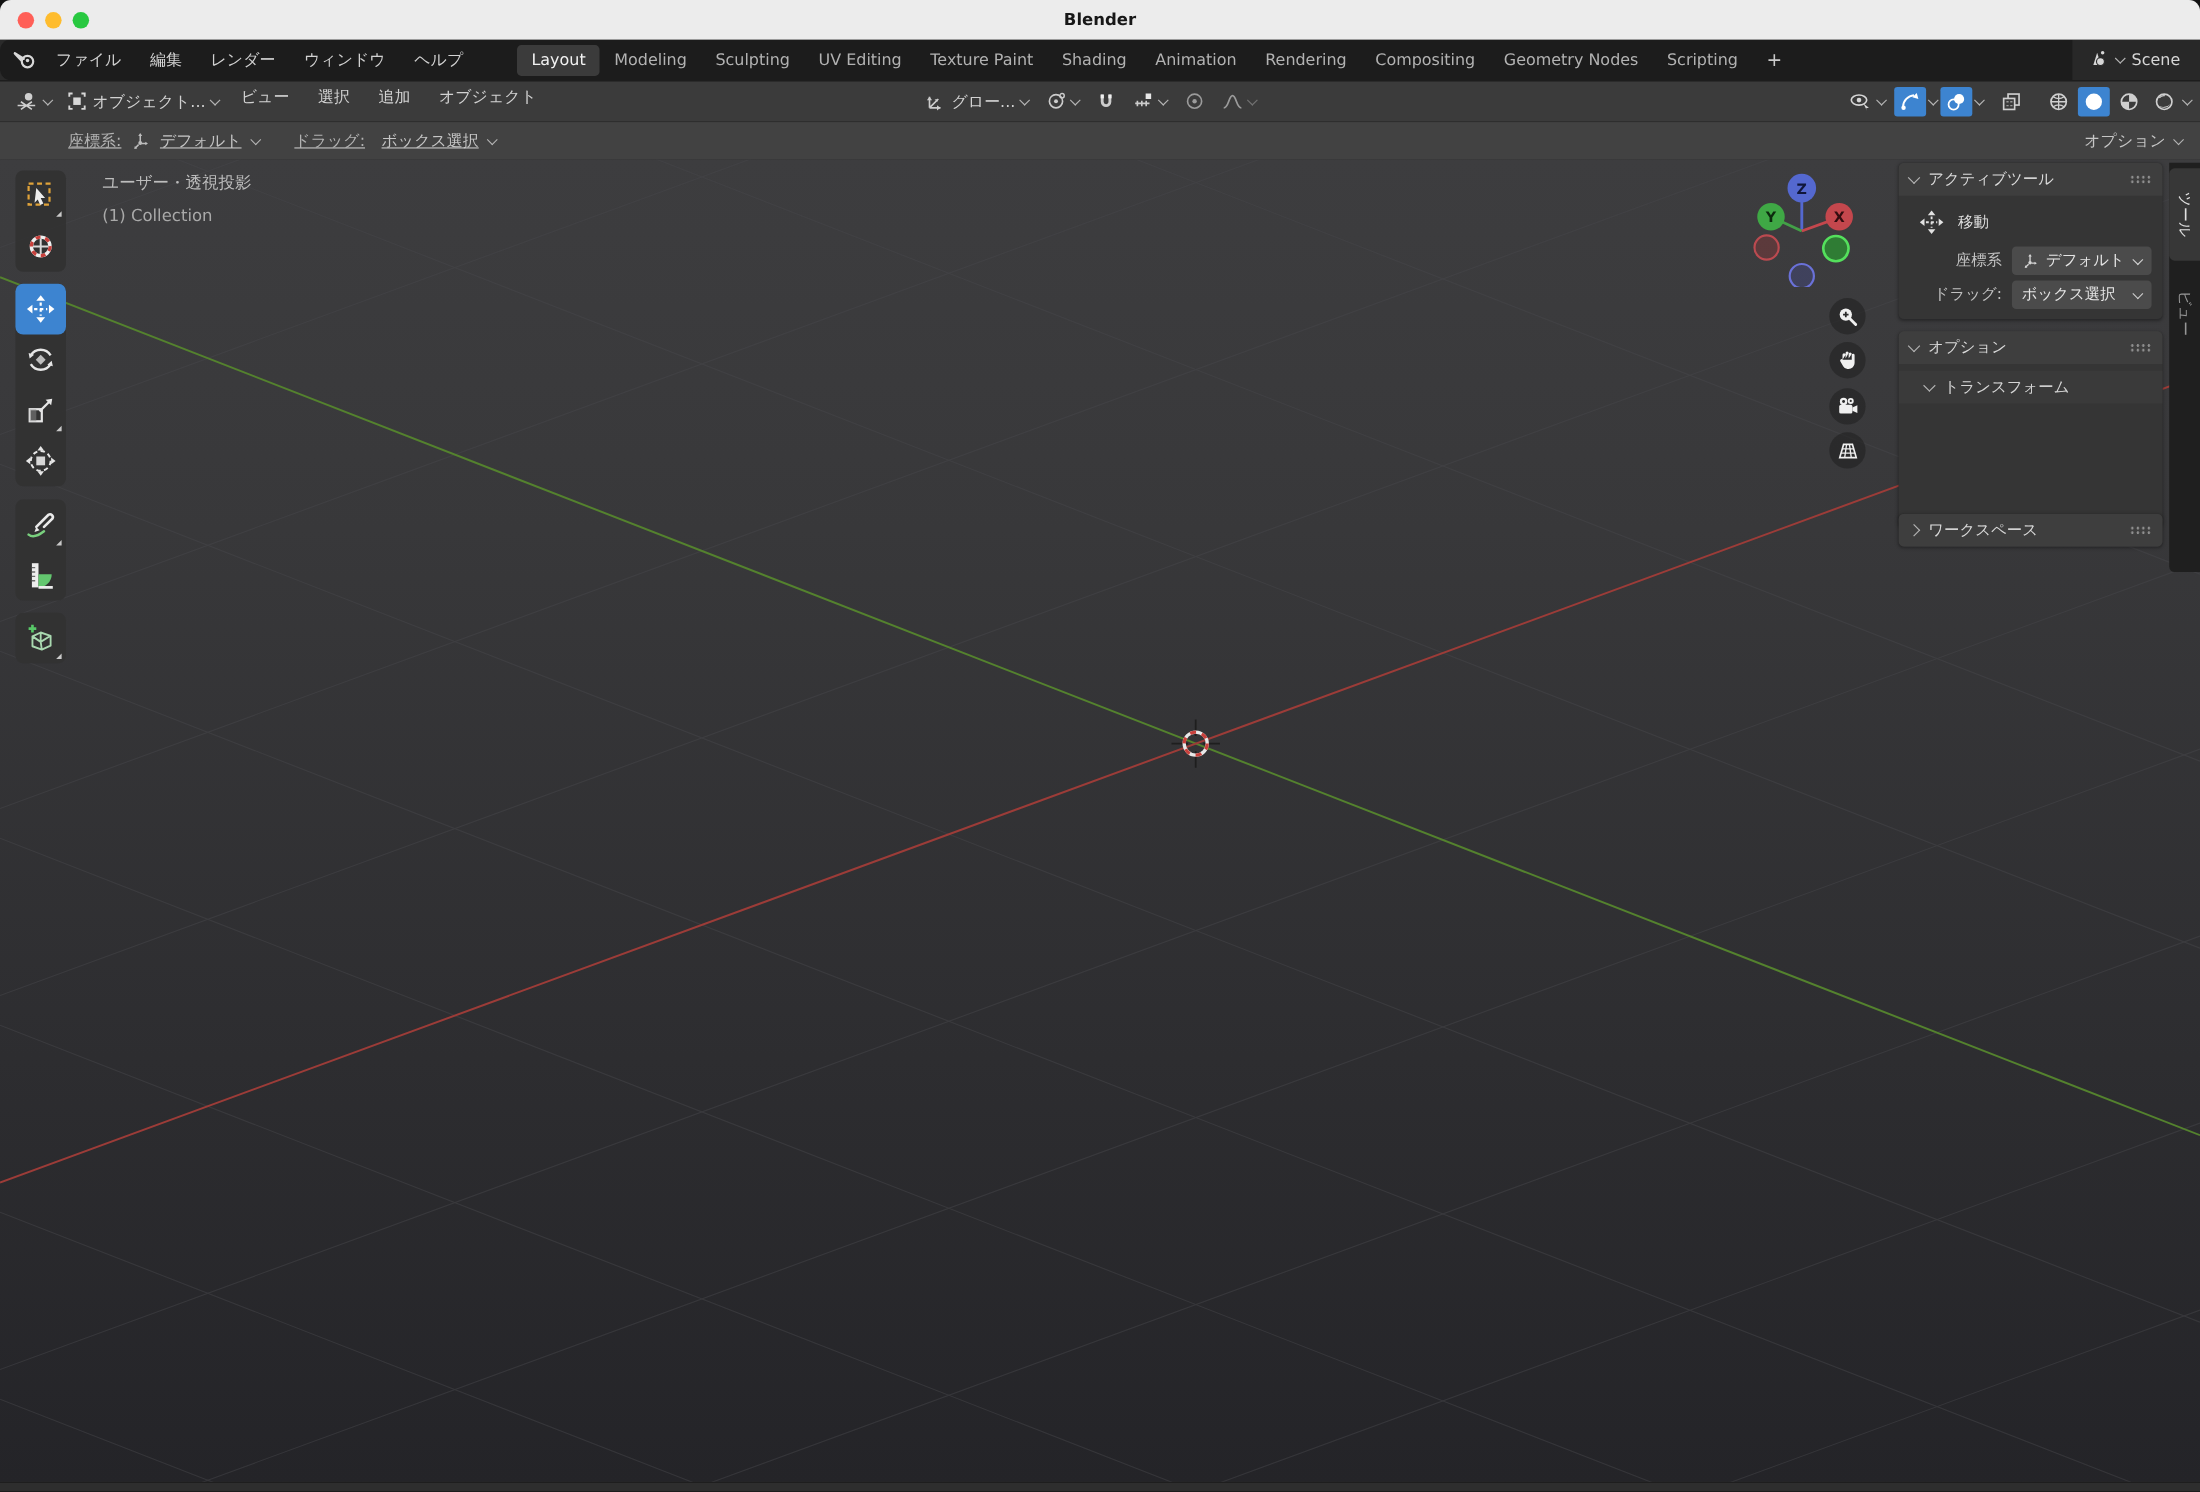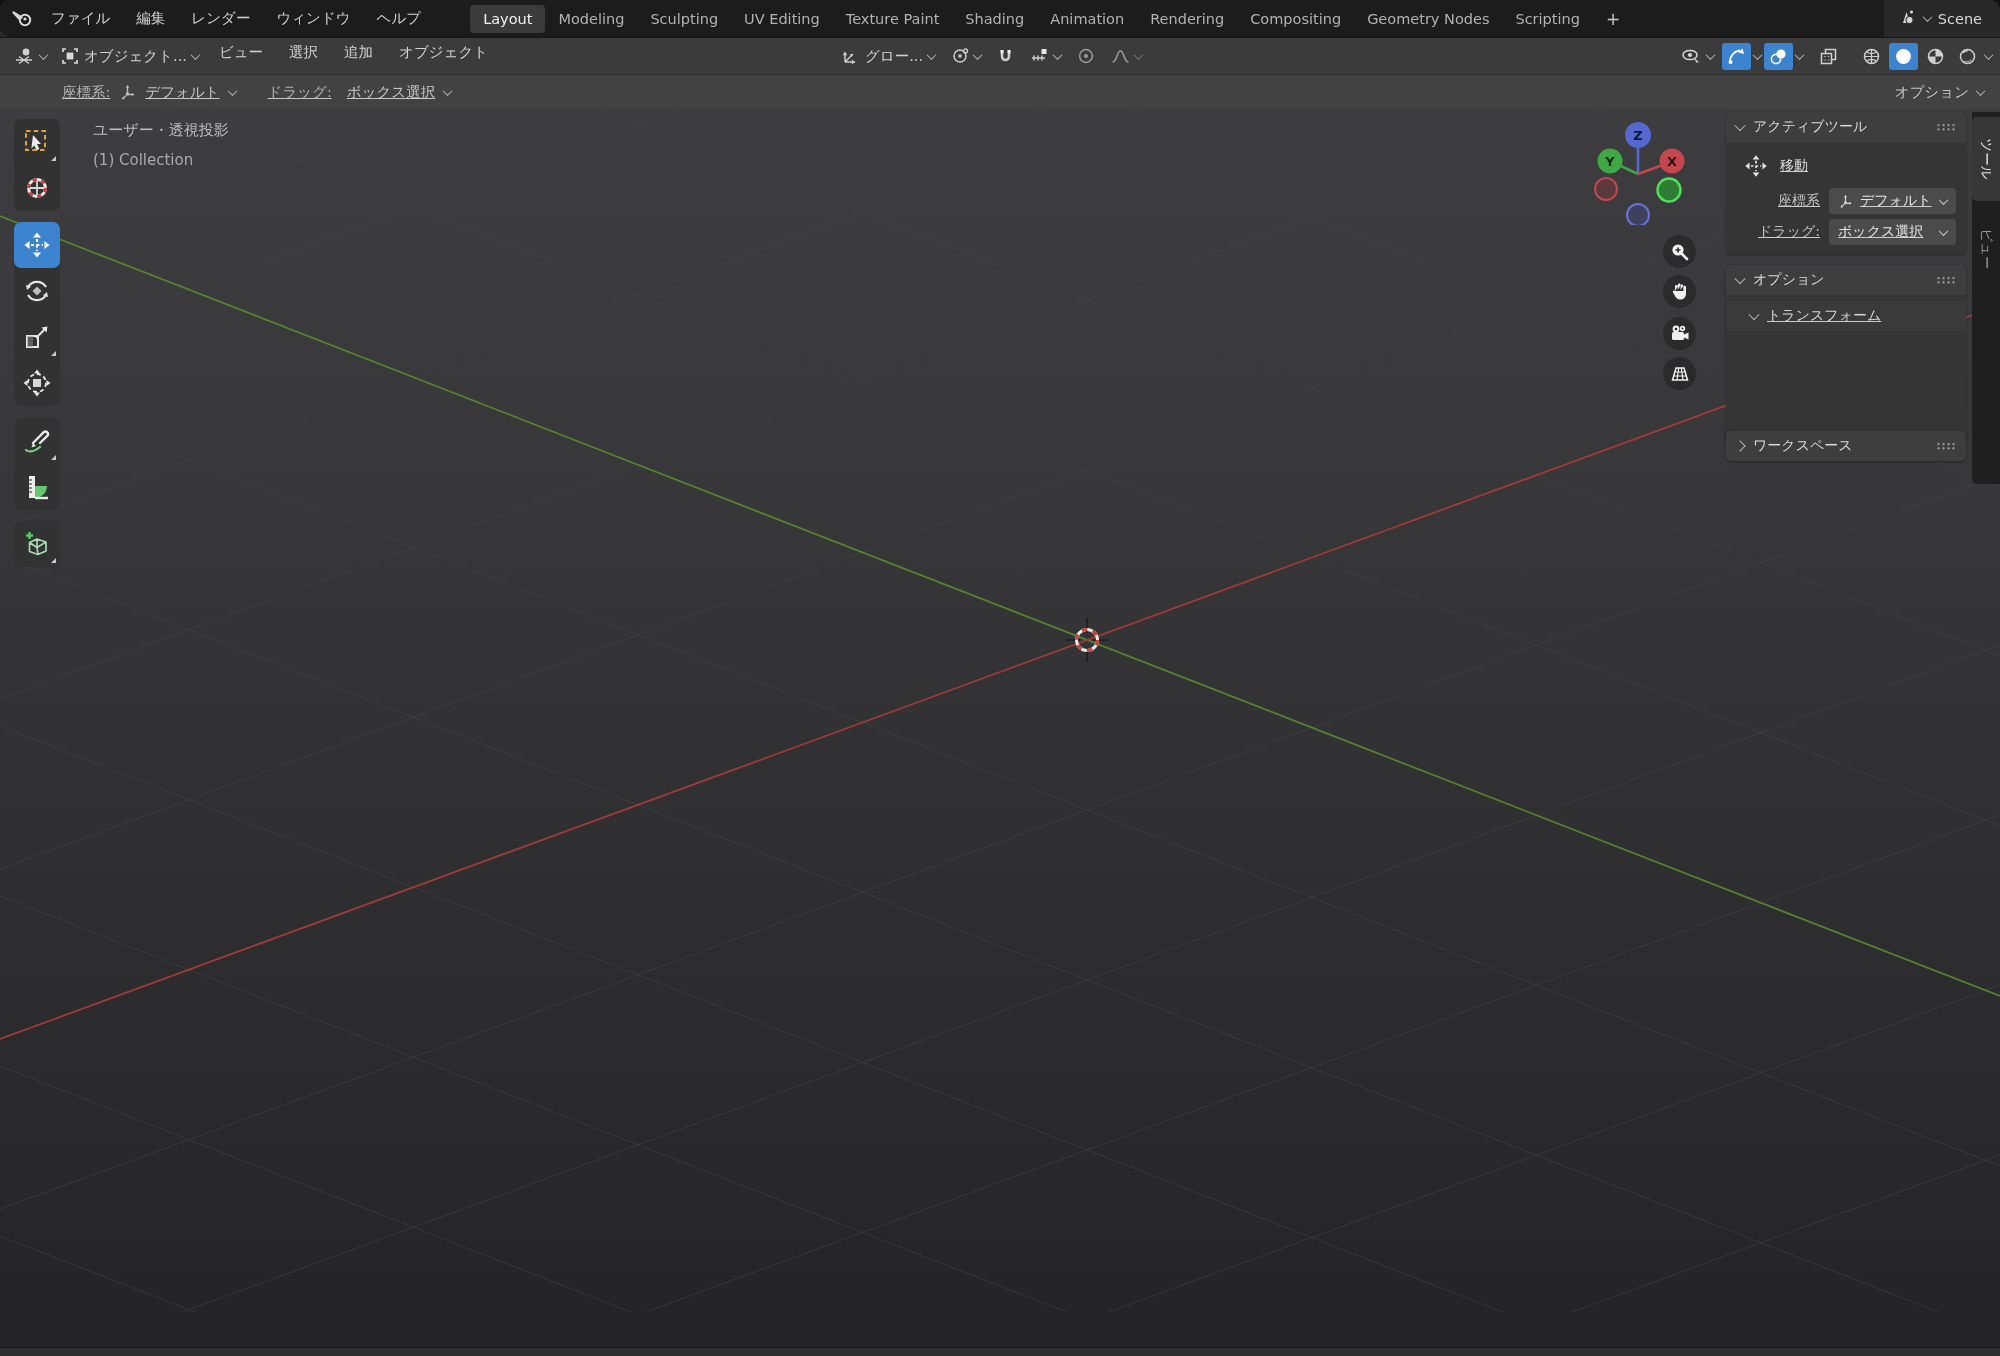--- a/index.html
+++ b/index.html
@@ -71,21 +71,21 @@
   
   .nav-gizmo{position:absolute;left:1586px;top:8px;}
   .nav-btn{position:absolute;width:33px;height:33px;border-radius:50%;background:rgba(33,33,33,.6);
            display:flex;align-items:center;justify-content:center;}
 
   
   .panel{position:absolute;left:1726px;width:240px;border-radius:5px;overflow:hidden;background:#353535;
          box-shadow:0 1px 3px rgba(0,0,0,.35);}
   .panel-header{height:30px;background:#3e3e3e;display:flex;align-items:center;gap:9px;padding:0 10px;
                 color:#dadada;font-size:14px;}
-  .panel-body{padding:4px 10px 10px;text-decoration:underline;}
+  .panel-body{padding:4px 10px 10px;}
   .prow{display:flex;align-items:center;margin:5px 0;}
   .plabel{width:84px;text-align:right;color:#c2c2c2;margin-right:9px;font-size:14px;flex:0 0 auto;}
   .dropdown{flex:1;background:#4b4b4b;border-radius:4px;height:26px;display:flex;align-items:center;
             padding:0 9px;gap:7px;color:#e5e5e5;font-size:14px;}
   .dropdown .chev{margin-left:auto;border-color:#cfcfcf;}
   .subheader{height:30px;display:flex;align-items:center;gap:9px;margin:2px -10px 4px;
              padding:0 10px 0 24px;background:#3a3a3a;color:#d6d6d6;font-size:14px;}
   .toggle{width:17px;height:17px;border-radius:50%;background:#242424;border:1px solid #1a1a1a;
           margin-right:10px;flex:0 0 auto;}
   .trow{display:flex;align-items:center;margin:6px 0;font-size:14px;color:#d5d5d5;}
@@ -99,20 +99,28 @@
   .cursor3d{position:absolute;left:1063px;top:507px;}
 
   
   .statusbar{height:8px;background:#2e2e2e;border-top:1px solid #1b1b1b;flex:0 0 auto;}
 </style>
 </head>
 <body>
 
 <div class="window">
 
+  <div class="titlebar">
+    <div class="lights">
+      <span class="light red"></span>
+      <span class="light yellow"></span>
+      <span class="light green"></span>
+    </div>
+    <div class="win-title">Blender</div>
+  </div>
 
   <div class="topbar">
     <span class="blender-logo">
       <svg width="22" height="18" viewBox="0 0 22 18">
         <circle cx="13" cy="10" r="5.2" fill="none" stroke="#d8d8d8" stroke-width="2"></circle>
         <circle cx="13" cy="9" r="1.6" fill="#d8d8d8"></circle>
         <path d="M9.5 7.5 L1.5 2.5 M1.5 2.5 L7 8.5" stroke="#d8d8d8" stroke-width="2.2" stroke-linecap="round"></path>
       </svg>
     </span>
     <span class="menu-item">ファイル</span>

